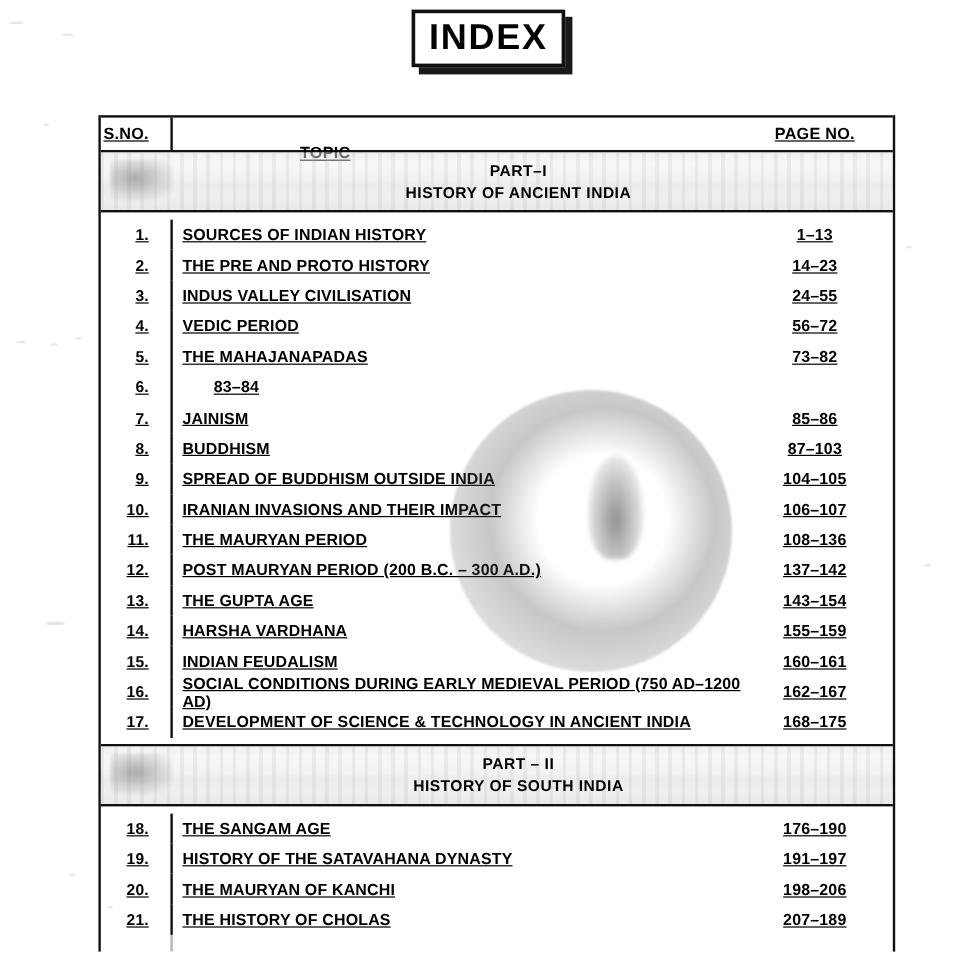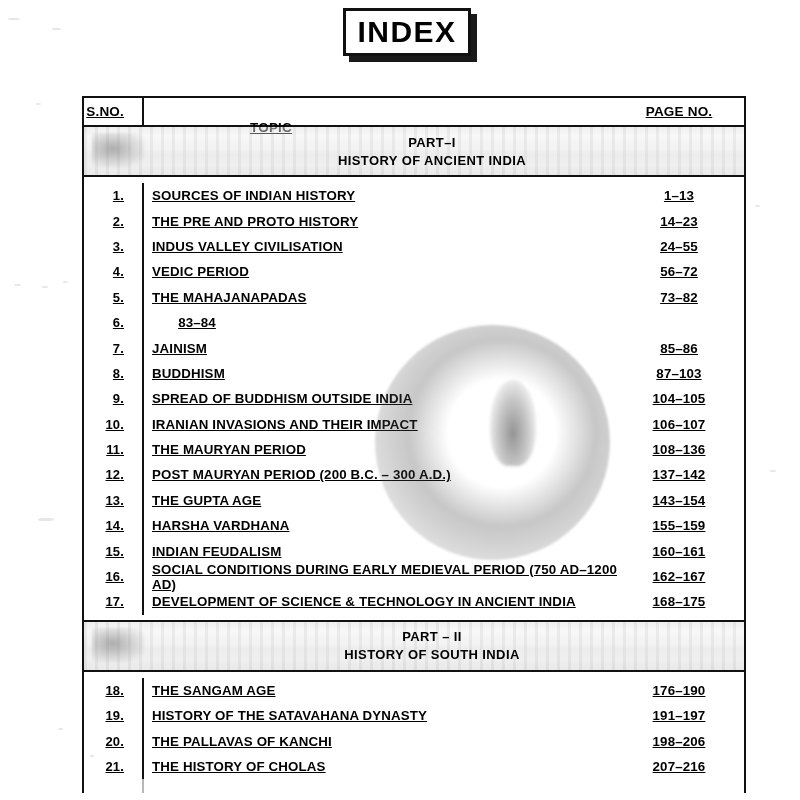--- a/index.html
+++ b/index.html
@@ -408,27 +408,27 @@
         <div class="c-topic">THE SANGAM AGE</div>
         <div class="c-page">176–190</div>
       </div>
     <div class="row entry-row">
         <div class="c-sno">19.</div>
         <div class="c-topic">HISTORY OF THE SATAVAHANA DYNASTY</div>
         <div class="c-page">191–197</div>
       </div>
     <div class="row entry-row">
         <div class="c-sno">20.</div>
-        <div class="c-topic">THE PALLAVAS OF KANCHI</div>
+        <div class="c-topic">THE MAURYAN OF KANCHI</div>
         <div class="c-page">198–206</div>
       </div>
     <div class="row entry-row">
         <div class="c-sno">21.</div>
         <div class="c-topic">THE HISTORY OF CHOLAS</div>
-        <div class="c-page">207–216</div>
+        <div class="c-page">207–189</div>
       </div>
 
     <div class="row" id="clipped-row">
       <div class="c-sno"></div>
       <div class="c-topic"></div>
       <div class="c-page"></div>
     </div>
   </div>
 
 </div>

